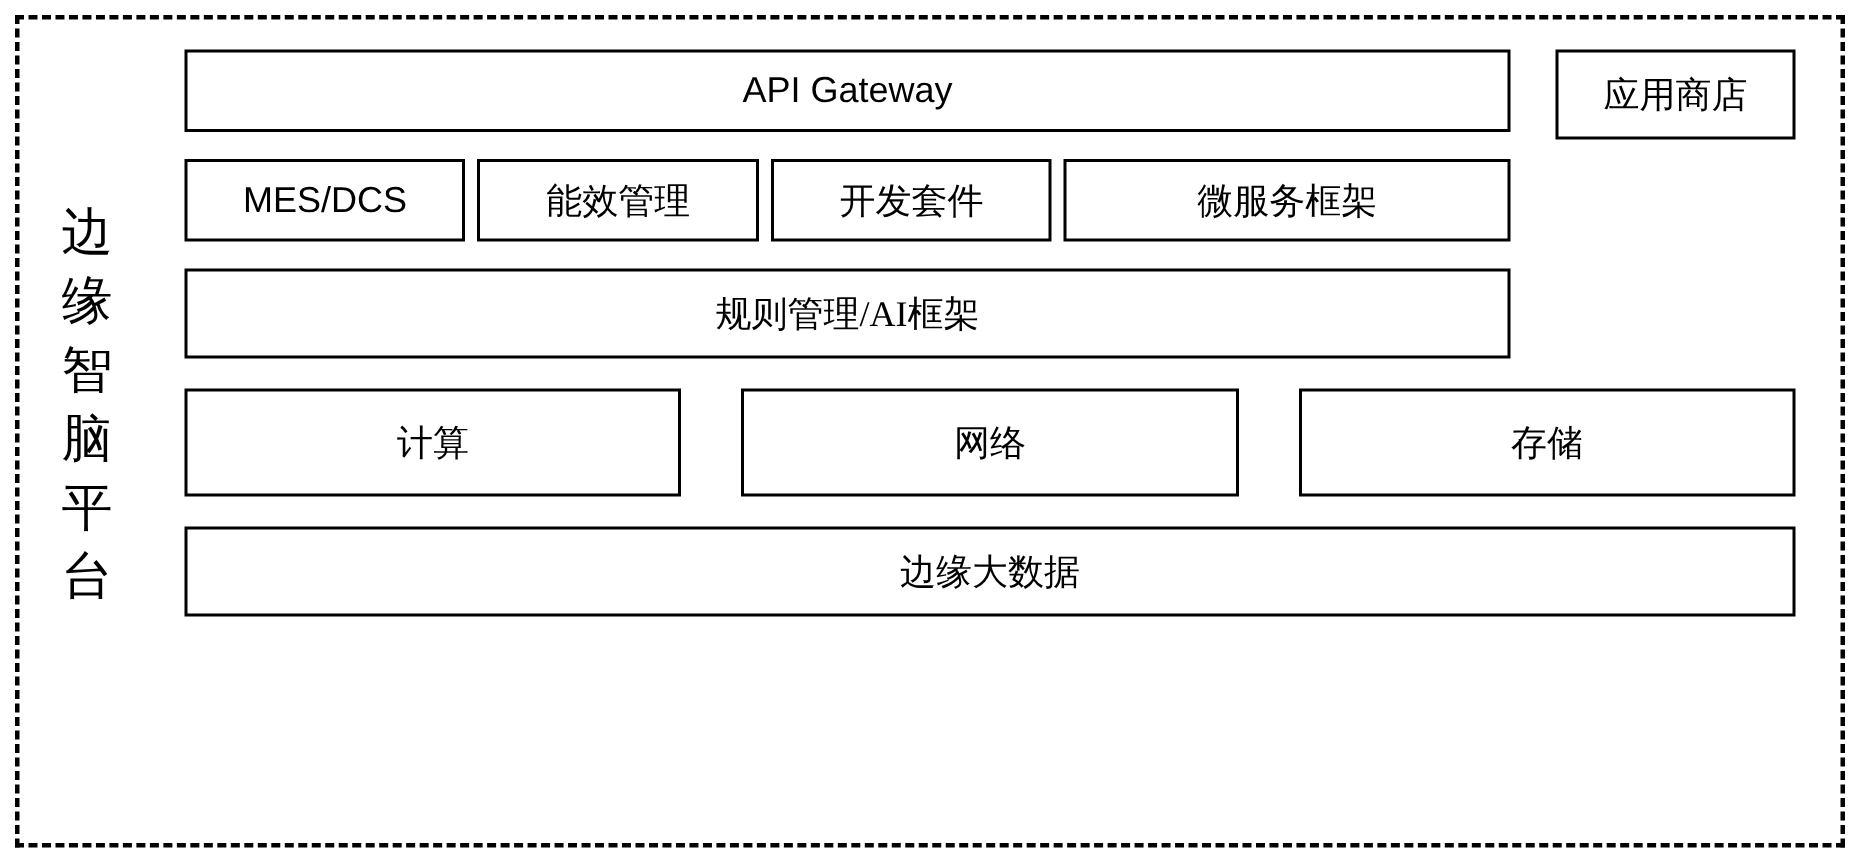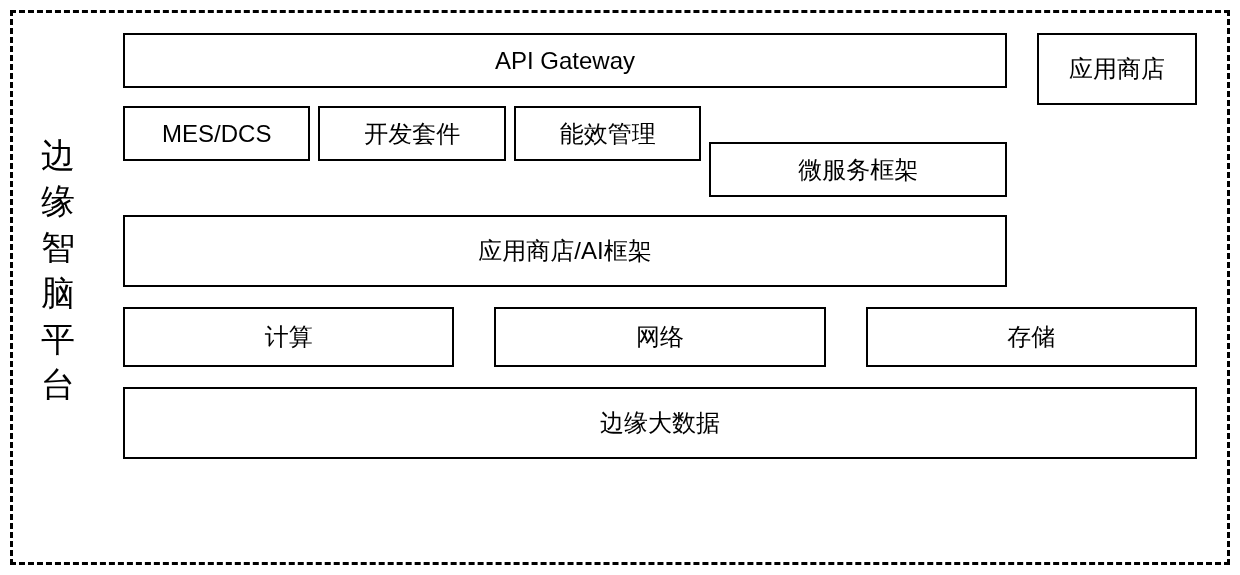--- a/index.html
+++ b/index.html
@@ -57,49 +57,49 @@
     display: flex;
     flex-direction: column;
     gap: 30px;
   }
   .row-4 {
     display: flex;
     gap: 8px;
     text-align: right;
   }
   .row-4 .box { flex: 1; height: 55px; }
-  .row-4 .wide { flex: 1.6; margin-top: 36px; }
+  .row-4 .wide { flex: 1.6; }
   .h55 { height: 55px; }
-  .h60 { height: 72px; }
+  .h60 { height: 60px; font-family: Liberation Serif, serif; }
   .row-3 {
     display: flex;
     gap: 40px;
   }
-  .row-3 .box { flex: 1; height: 60px; text-align: center; }
+  .row-3 .box { flex: 1; height: 72px; text-align: center; }
 </style>
 </head>
 <body>
 
 <div class="container">
   <div class="vtitle">边缘智脑平台</div>
 
   <div class="content">
 
     <div class="upper">
       <div class="left-col">
         <div class="box h55">API Gateway</div>
 
         <div class="row-4">
           <div class="box">MES/DCS</div>
+          <div class="box">能效管理</div>
           <div class="box">开发套件</div>
-          <div class="box">能效管理</div>
           <div class="box wide">微服务框架</div>
         </div>
 
-        <div class="box h60">应用商店/AI框架</div>
+        <div class="box h60">规则管理/AI框架</div>
       </div>
 
       <div class="right-col">
         <div class="box h60">应用商店</div>
       </div>
     </div>
 
     <div class="row-3">
       <div class="box">计算</div>
       <div class="box">网络</div>

